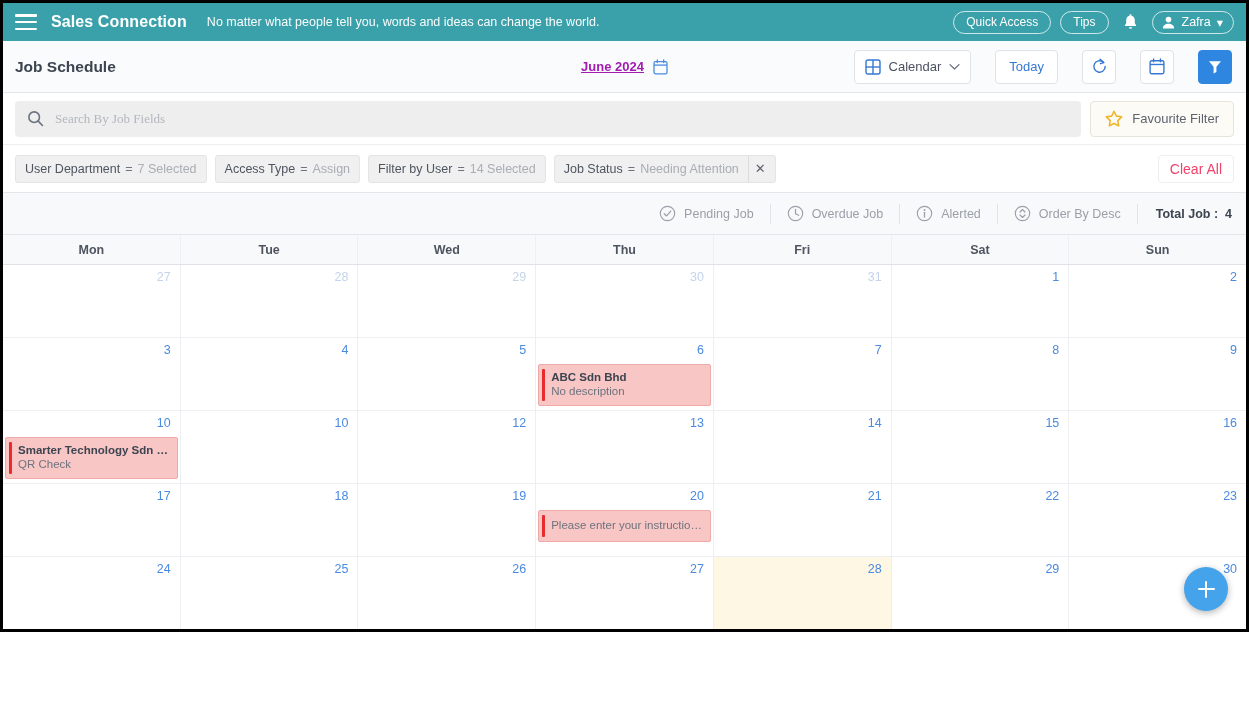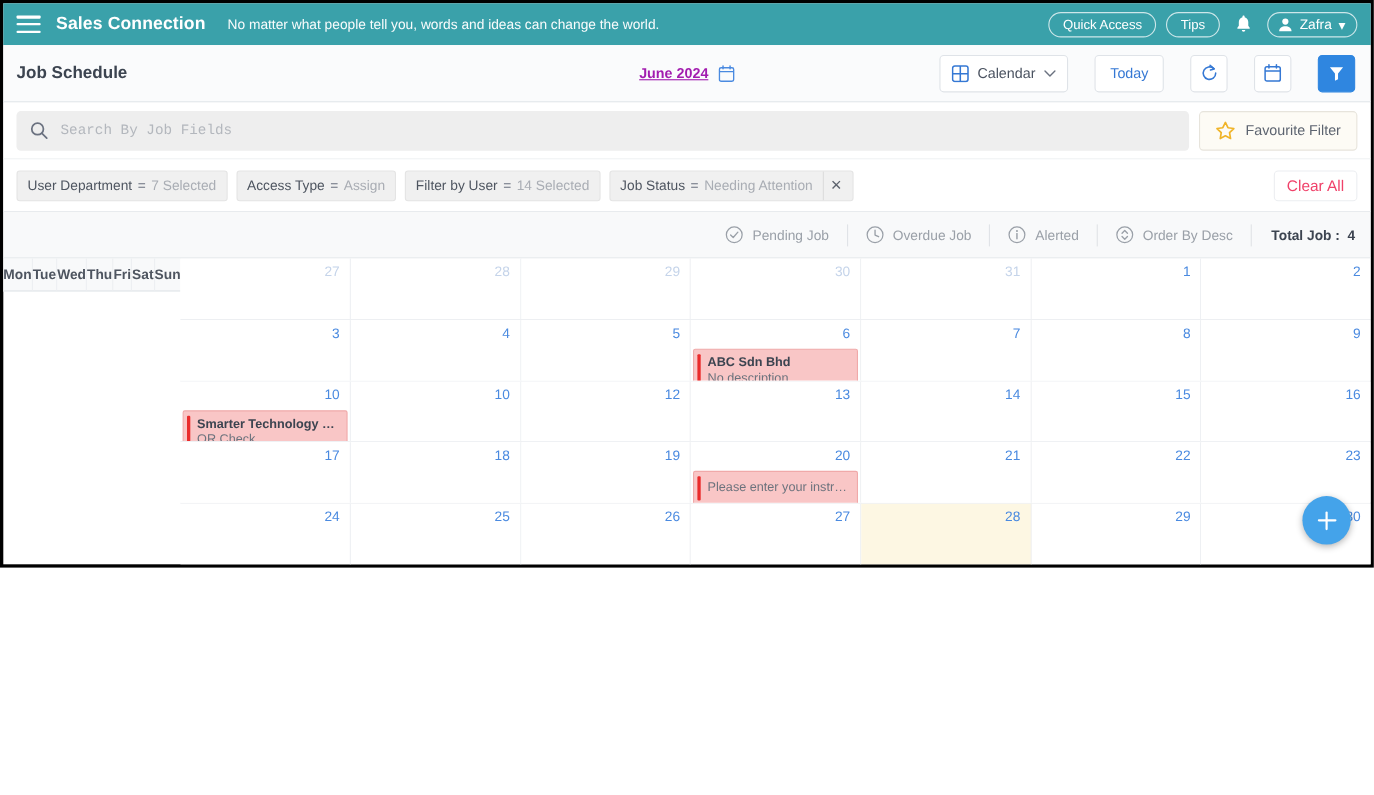--- a/index.html
+++ b/index.html
@@ -4,21 +4,21 @@
 <title>Sales Connection - Job Schedule</title>
 <style>
   * { box-sizing: border-box; margin: 0; padding: 0; }
   html, body {
     width: 1249px; height: 723px;
     font-family: "Liberation Sans", sans-serif;
     background: #ffffff;
     overflow: hidden;
   }
   #app {
-    width: 1249px; height: 516px;
+    width: 1249px; height: 632px;
     border: 3px solid #000;
     display: flex; flex-direction: column;
     background: #ffffff;
     position: relative;
   }
 
   
   .topbar {
     height: 38px; flex: 0 0 38px;
     background: #3aa1aa;
@@ -100,21 +100,21 @@
     padding: 0 12px; gap: 9px;
     border-bottom: 1px solid #eceef1;
   }
   .searchbox {
     flex: 1; height: 36px; background: #eeeeee; border-radius: 4px;
     display: flex; align-items: center; padding: 0 12px; gap: 11px;
   }
   .searchbox input {
     border: none; background: transparent; outline: none;
     font-size: 13px; color: #000000; flex: 1;
-    font-family: Liberation Mono, monospace;
+    font-family: Liberation Serif, serif;
   }
   .searchbox input::placeholder { color: #b3b7bd; }
   .fav-filter {
     height: 36px; background: #fdfbf5; border: 1px solid #e7e4dc;
     border-radius: 4px; display: flex; align-items: center; gap: 9px;
     padding: 0 14px; cursor: pointer;
     font-size: 13px; color: #5d6470; white-space: nowrap;
   }
 
   
@@ -156,21 +156,21 @@
     white-space: nowrap;
   }
   .legend-item:last-of-type { border-right: none; }
   .total-job {
     padding-left: 18px; font-size: 12.5px; color: #3c4450; white-space: nowrap;
   }
   .total-job b { font-weight: bold; }
   .total-job .num { font-weight: bold; margin-left: 7px; }
 
   
-  .cal { flex: 1; display: flex; flex-direction: row; min-height: 0; }
+  .cal { flex: 1; display: flex; flex-direction: column; min-height: 0; }
   .dowrow {
     height: 30px; flex: 0 0 30px; display: flex;
     background: #f8f9fa; border-bottom: 1px solid #dfe3e8;
   }
   .dow {
     flex: 1; display: flex; align-items: center; justify-content: center;
     font-size: 12.5px; font-weight: bold; color: #4e5560;
     border-right: 1px solid #edeff2;
   }
   .dow:last-child { border-right: none; }

